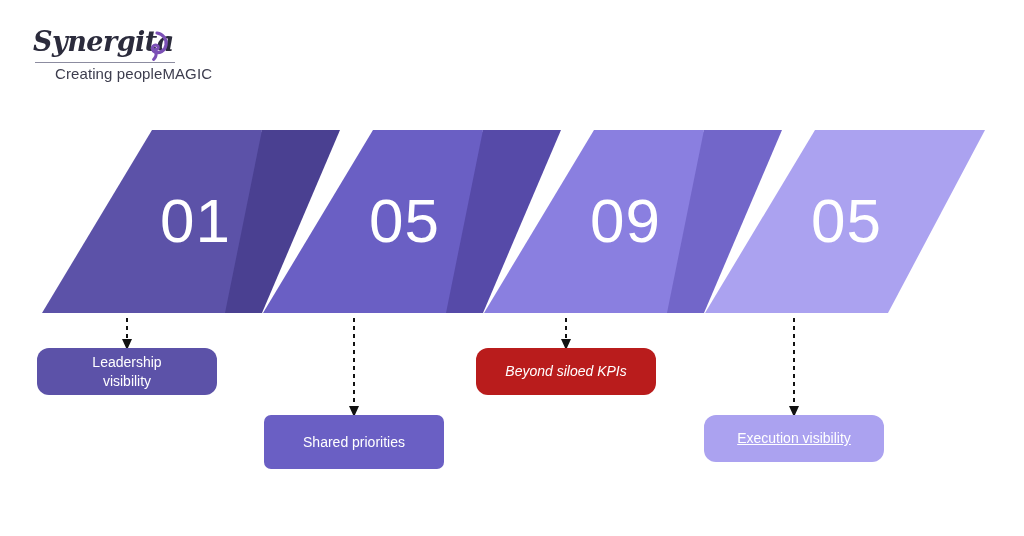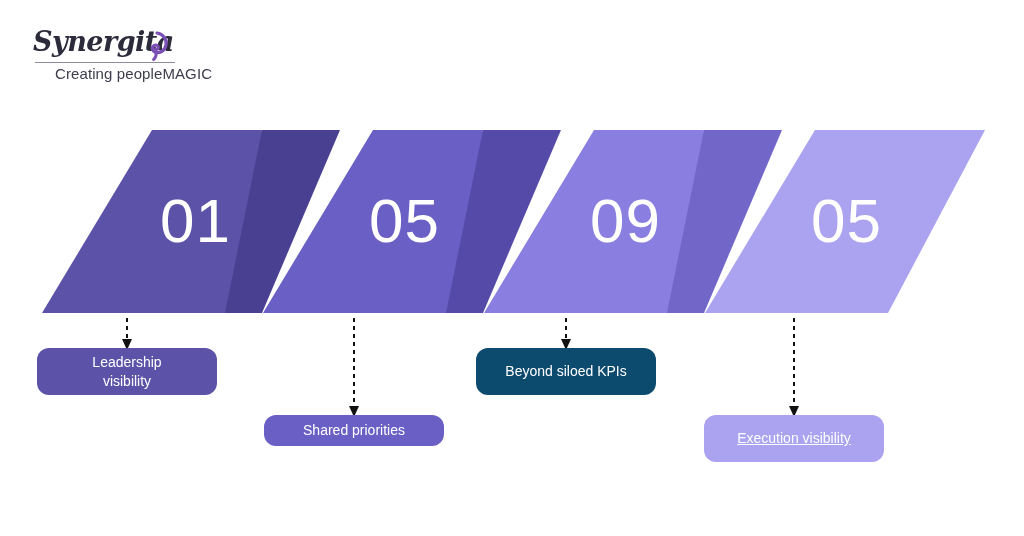--- a/index.html
+++ b/index.html
@@ -153,23 +153,23 @@
 <div class="chev-number" style="left:369px; top:190px;">05</div>
 <div class="chev-number" style="left:590px; top:190px;">09</div>
 <div class="chev-number" style="left:811px; top:190px;">05</div>
 
 <div class="pill" id="pill1" style="left: 37px; top: 348px; width: 180px; height: 47px; background: rgb(92, 82, 168); color: rgb(255, 255, 255);">
   <span>
     <span>Leadership</span><br><span>visibility</span>
   </span>
 </div>
 
-<div class="pill" id="pill2" style="left: 264px; top: 415px; width: 180px; height: 31px; background: rgb(106, 95, 196); color: rgb(255, 255, 255);">
+<div class="pill" id="pill2" style="left: 264px; top: 415px; width: 180px; height: 54px; background: rgb(106, 95, 196); color: rgb(255, 255, 255); border-radius: 7px;">
   <span>Shared priorities</span>
 </div>
 
-<div class="pill" id="pill3" style="left: 476px; top: 348px; width: 180px; height: 47px; background: #0c4a6e; color: rgb(255, 255, 255);">
+<div class="pill" id="pill3" style="left: 476px; top: 348px; width: 180px; height: 47px; background: #b91c1c; color: rgb(255, 255, 255); font-style: italic;">
   <span>Beyond siloed KPIs</span>
 </div>
 
 <div class="pill" id="pill4" style="left: 704px; top: 415px; width: 180px; height: 47px; background: rgb(171, 162, 240); color: rgb(255, 255, 255); text-decoration: underline;">
   <span>Execution visibility</span>
 </div>
 
 </body></html>

